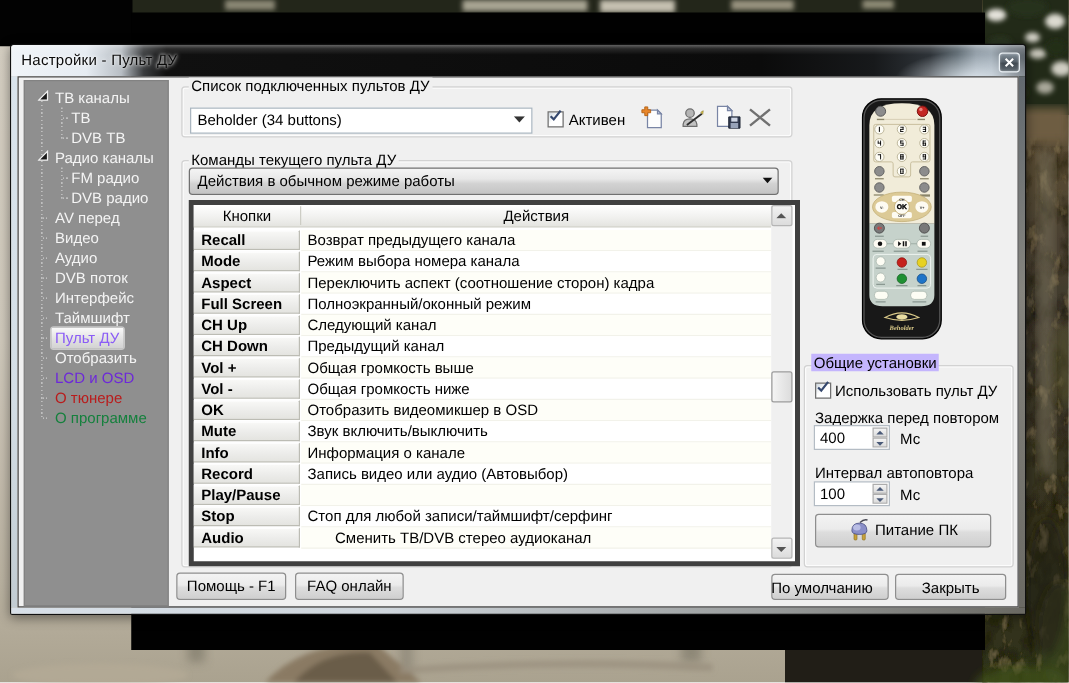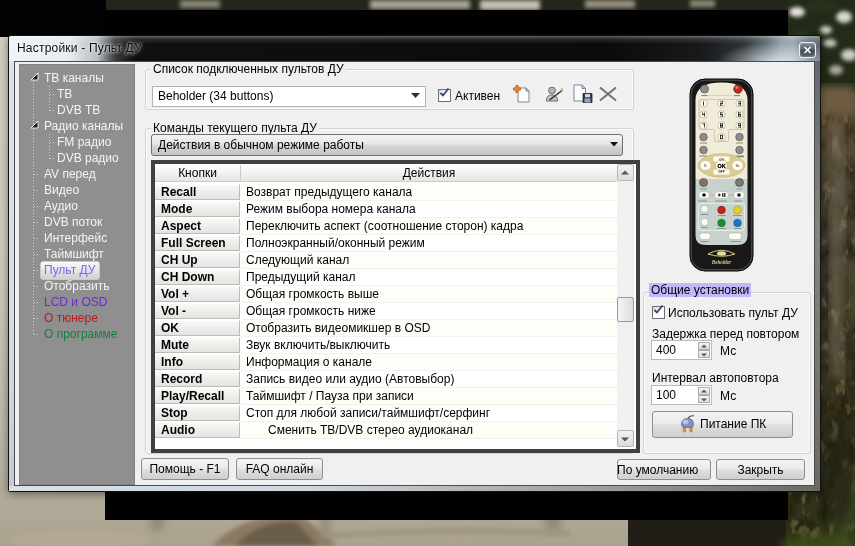--- a/index.html
+++ b/index.html
@@ -283,23 +283,22 @@
       <div class="abs txt" style="left:91px;top:174px;">Звук включить/выключить</div>
       <div class="abs" style="left:0;top:190px;width:85px;height:16px;background:linear-gradient(to bottom,#f8f8f6,#ececea 55%,#e4e4e0);border-top:1px solid #fdfdfd;border-bottom:1px solid #bcbcb4;border-right:1px solid #bcbcb4;box-sizing:border-box;"></div>
       <div class="abs txt" style="left:6px;top:191px;font-weight:bold;">Info</div>
       <div class="abs" style="left:86px;top:190px;width:376px;height:17px;background:#fefef8;border-bottom:1px solid #f2f2ea;box-sizing:border-box;"></div>
       <div class="abs txt" style="left:91px;top:191px;">Информация о канале</div>
       <div class="abs" style="left:0;top:207px;width:85px;height:16px;background:linear-gradient(to bottom,#f8f8f6,#ececea 55%,#e4e4e0);border-top:1px solid #fdfdfd;border-bottom:1px solid #bcbcb4;border-right:1px solid #bcbcb4;box-sizing:border-box;"></div>
       <div class="abs txt" style="left:6px;top:208px;font-weight:bold;">Record</div>
       <div class="abs" style="left:86px;top:207px;width:376px;height:17px;background:#ffffff;border-bottom:1px solid #f2f2ea;box-sizing:border-box;"></div>
       <div class="abs txt" style="left:91px;top:208px;">Запись видео или аудио (Автовыбор)</div>
       <div class="abs" style="left:0;top:224px;width:85px;height:16px;background:linear-gradient(to bottom,#f8f8f6,#ececea 55%,#e4e4e0);border-top:1px solid #fdfdfd;border-bottom:1px solid #bcbcb4;border-right:1px solid #bcbcb4;box-sizing:border-box;"></div>
-      <div class="abs txt" style="left:6px;top:225px;font-weight:bold;">Play/Recall</div>
+      <div class="abs txt" style="left:6px;top:225px;font-weight:bold;">Play/Pause</div>
       <div class="abs" style="left:86px;top:224px;width:376px;height:17px;background:#fefef8;border-bottom:1px solid #f2f2ea;box-sizing:border-box;"></div>
-      <div class="abs txt" style="left:91px;top:225px;">Таймшифт / Пауза при записи</div>
       <div class="abs" style="left:0;top:241px;width:85px;height:16px;background:linear-gradient(to bottom,#f8f8f6,#ececea 55%,#e4e4e0);border-top:1px solid #fdfdfd;border-bottom:1px solid #bcbcb4;border-right:1px solid #bcbcb4;box-sizing:border-box;"></div>
       <div class="abs txt" style="left:6px;top:242px;font-weight:bold;">Stop</div>
       <div class="abs" style="left:86px;top:241px;width:376px;height:17px;background:#ffffff;border-bottom:1px solid #f2f2ea;box-sizing:border-box;"></div>
       <div class="abs txt" style="left:91px;top:242px;">Стоп для любой записи/таймшифт/серфинг</div>
       <div class="abs" style="left:0;top:258px;width:85px;height:16px;background:linear-gradient(to bottom,#f8f8f6,#ececea 55%,#e4e4e0);border-top:1px solid #fdfdfd;border-bottom:1px solid #bcbcb4;border-right:1px solid #bcbcb4;box-sizing:border-box;"></div>
       <div class="abs txt" style="left:6px;top:259px;font-weight:bold;">Audio</div>
       <div class="abs" style="left:86px;top:258px;width:376px;height:17px;background:#fefef8;border-bottom:1px solid #f2f2ea;box-sizing:border-box;"></div>
       <div class="abs txt" style="left:91px;top:259px;margin-left:22px;">Сменить ТВ/DVB стерео аудиоканал</div>
       <div class="abs" style="left:462px;top:0;width:17px;height:283px;background:#f0f0f0;"></div>
       <div class="abs" style="left:462px;top:0;width:17px;height:17px;background:linear-gradient(to bottom,#f2f2f2,#dcdcdc);border:1px solid #b5b5b5;box-sizing:border-box;border-radius:2px;"></div>

